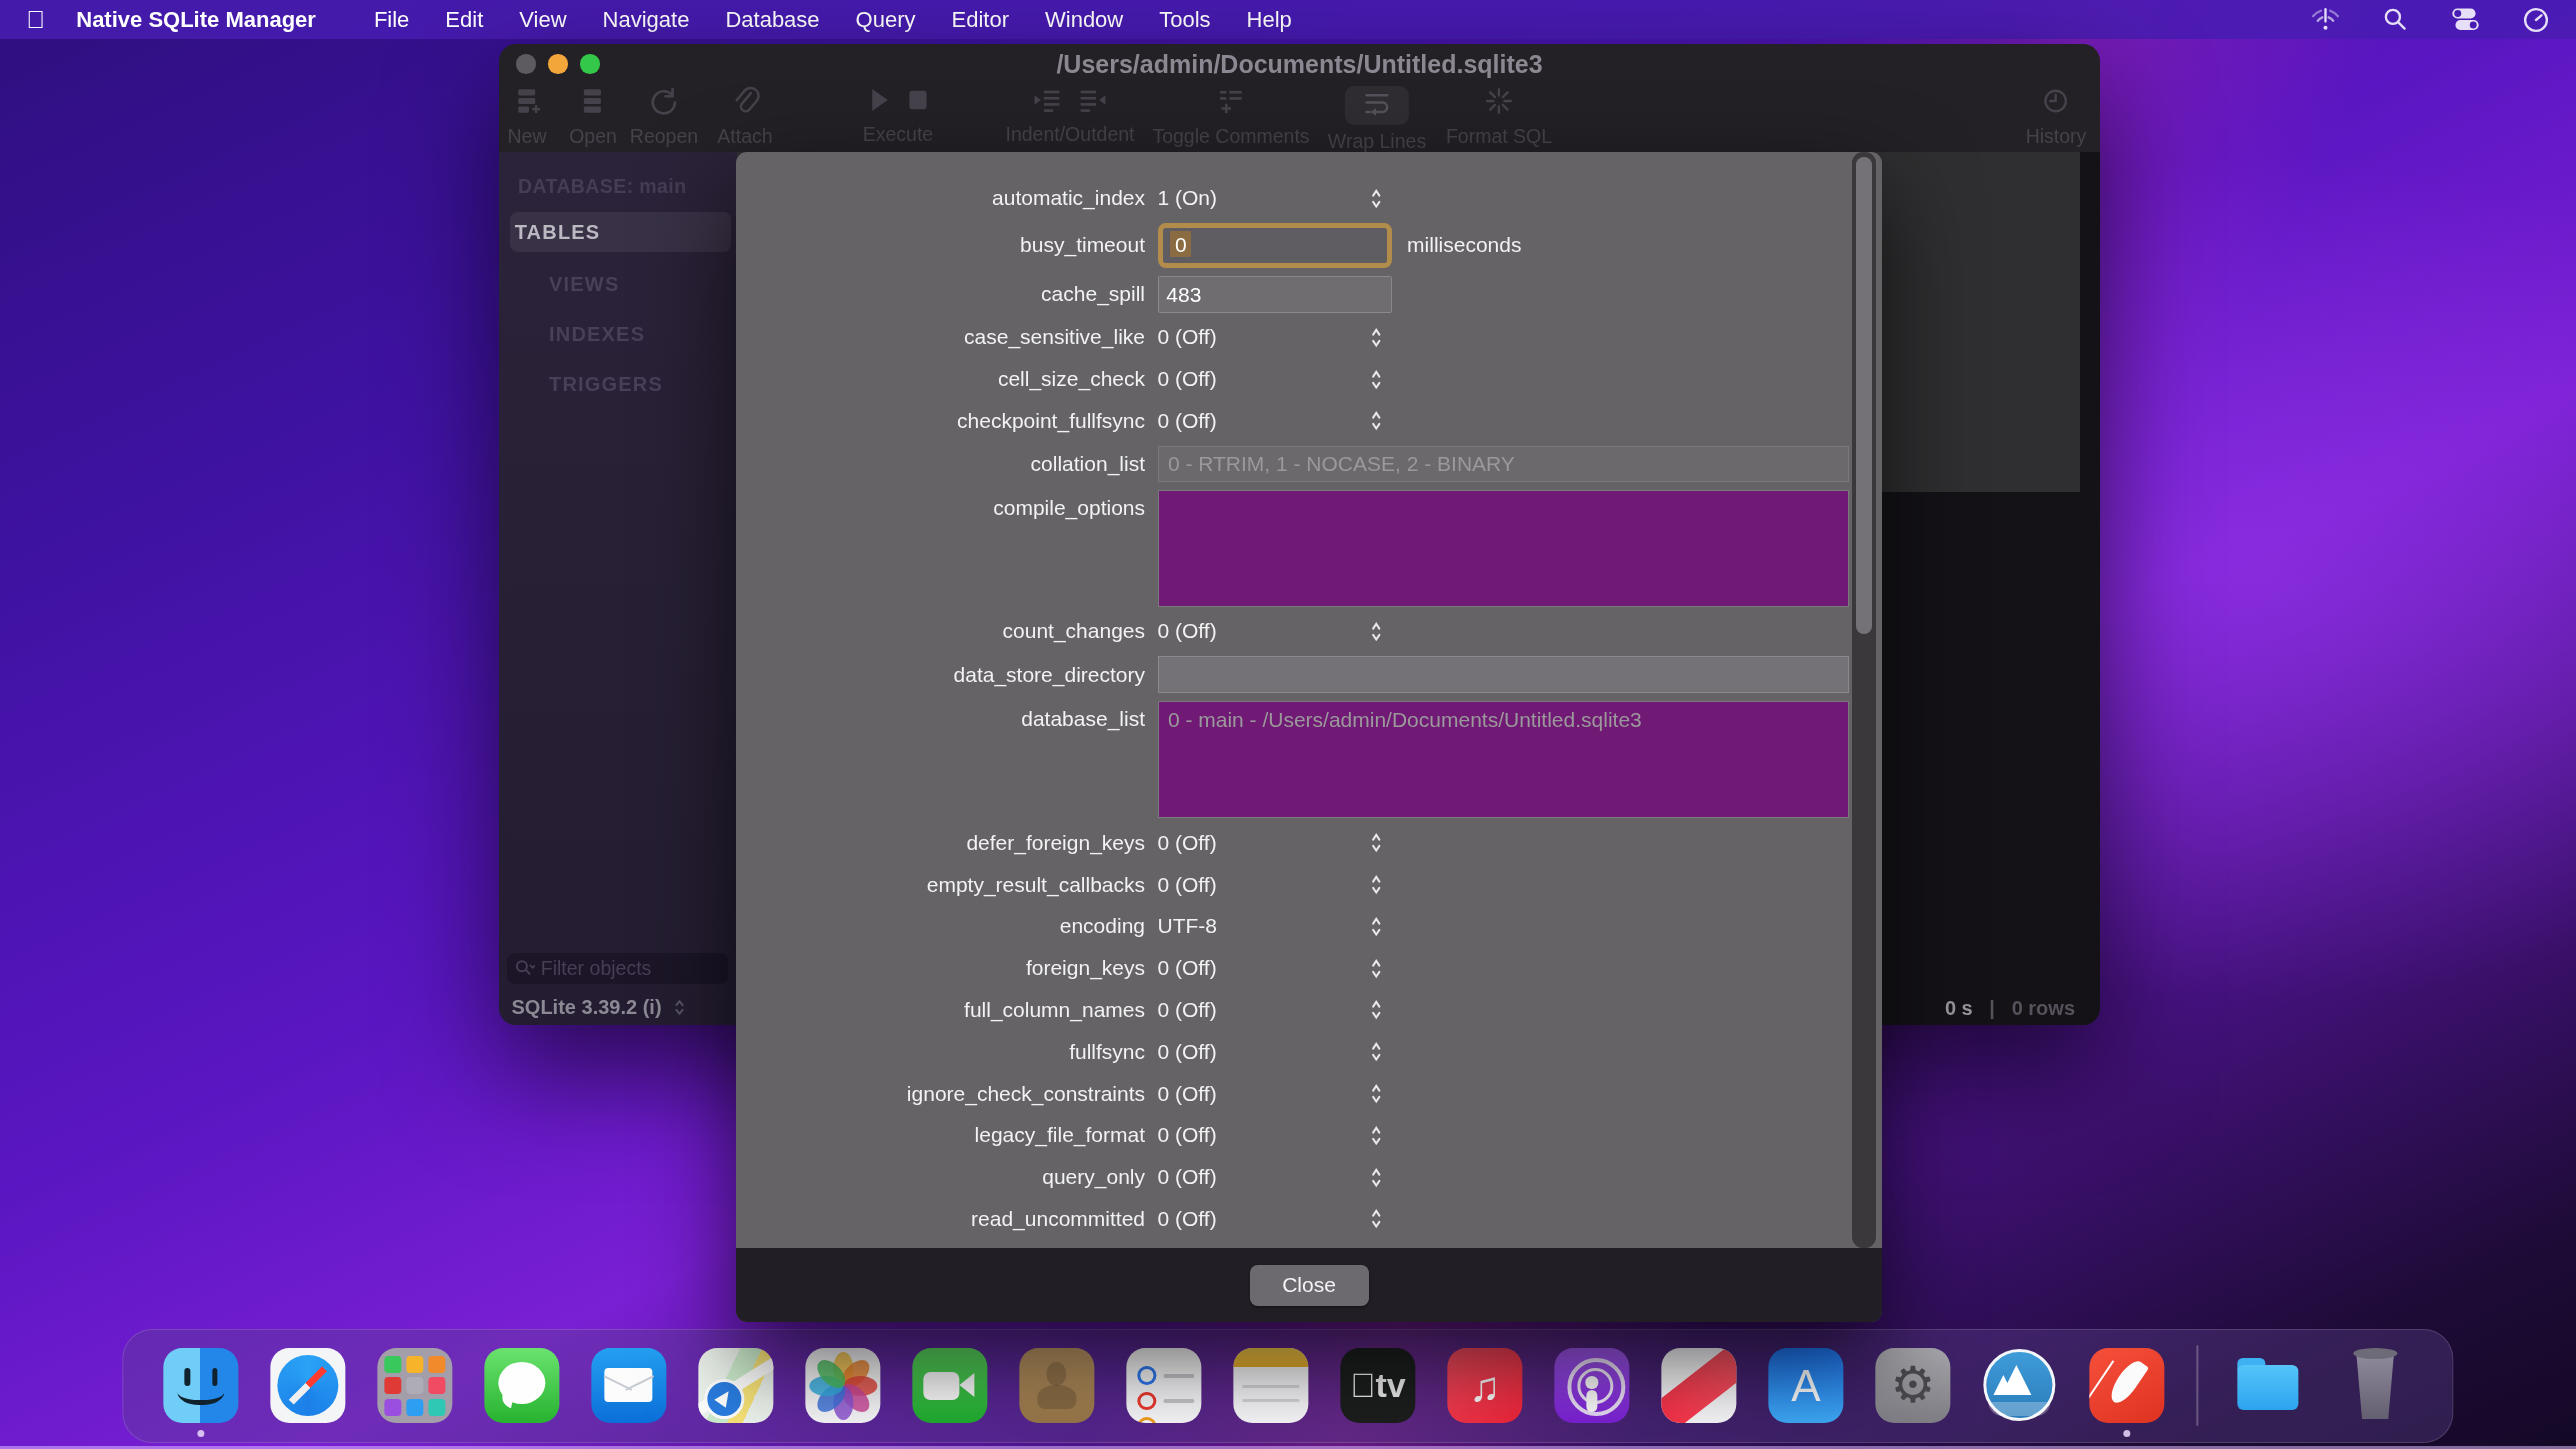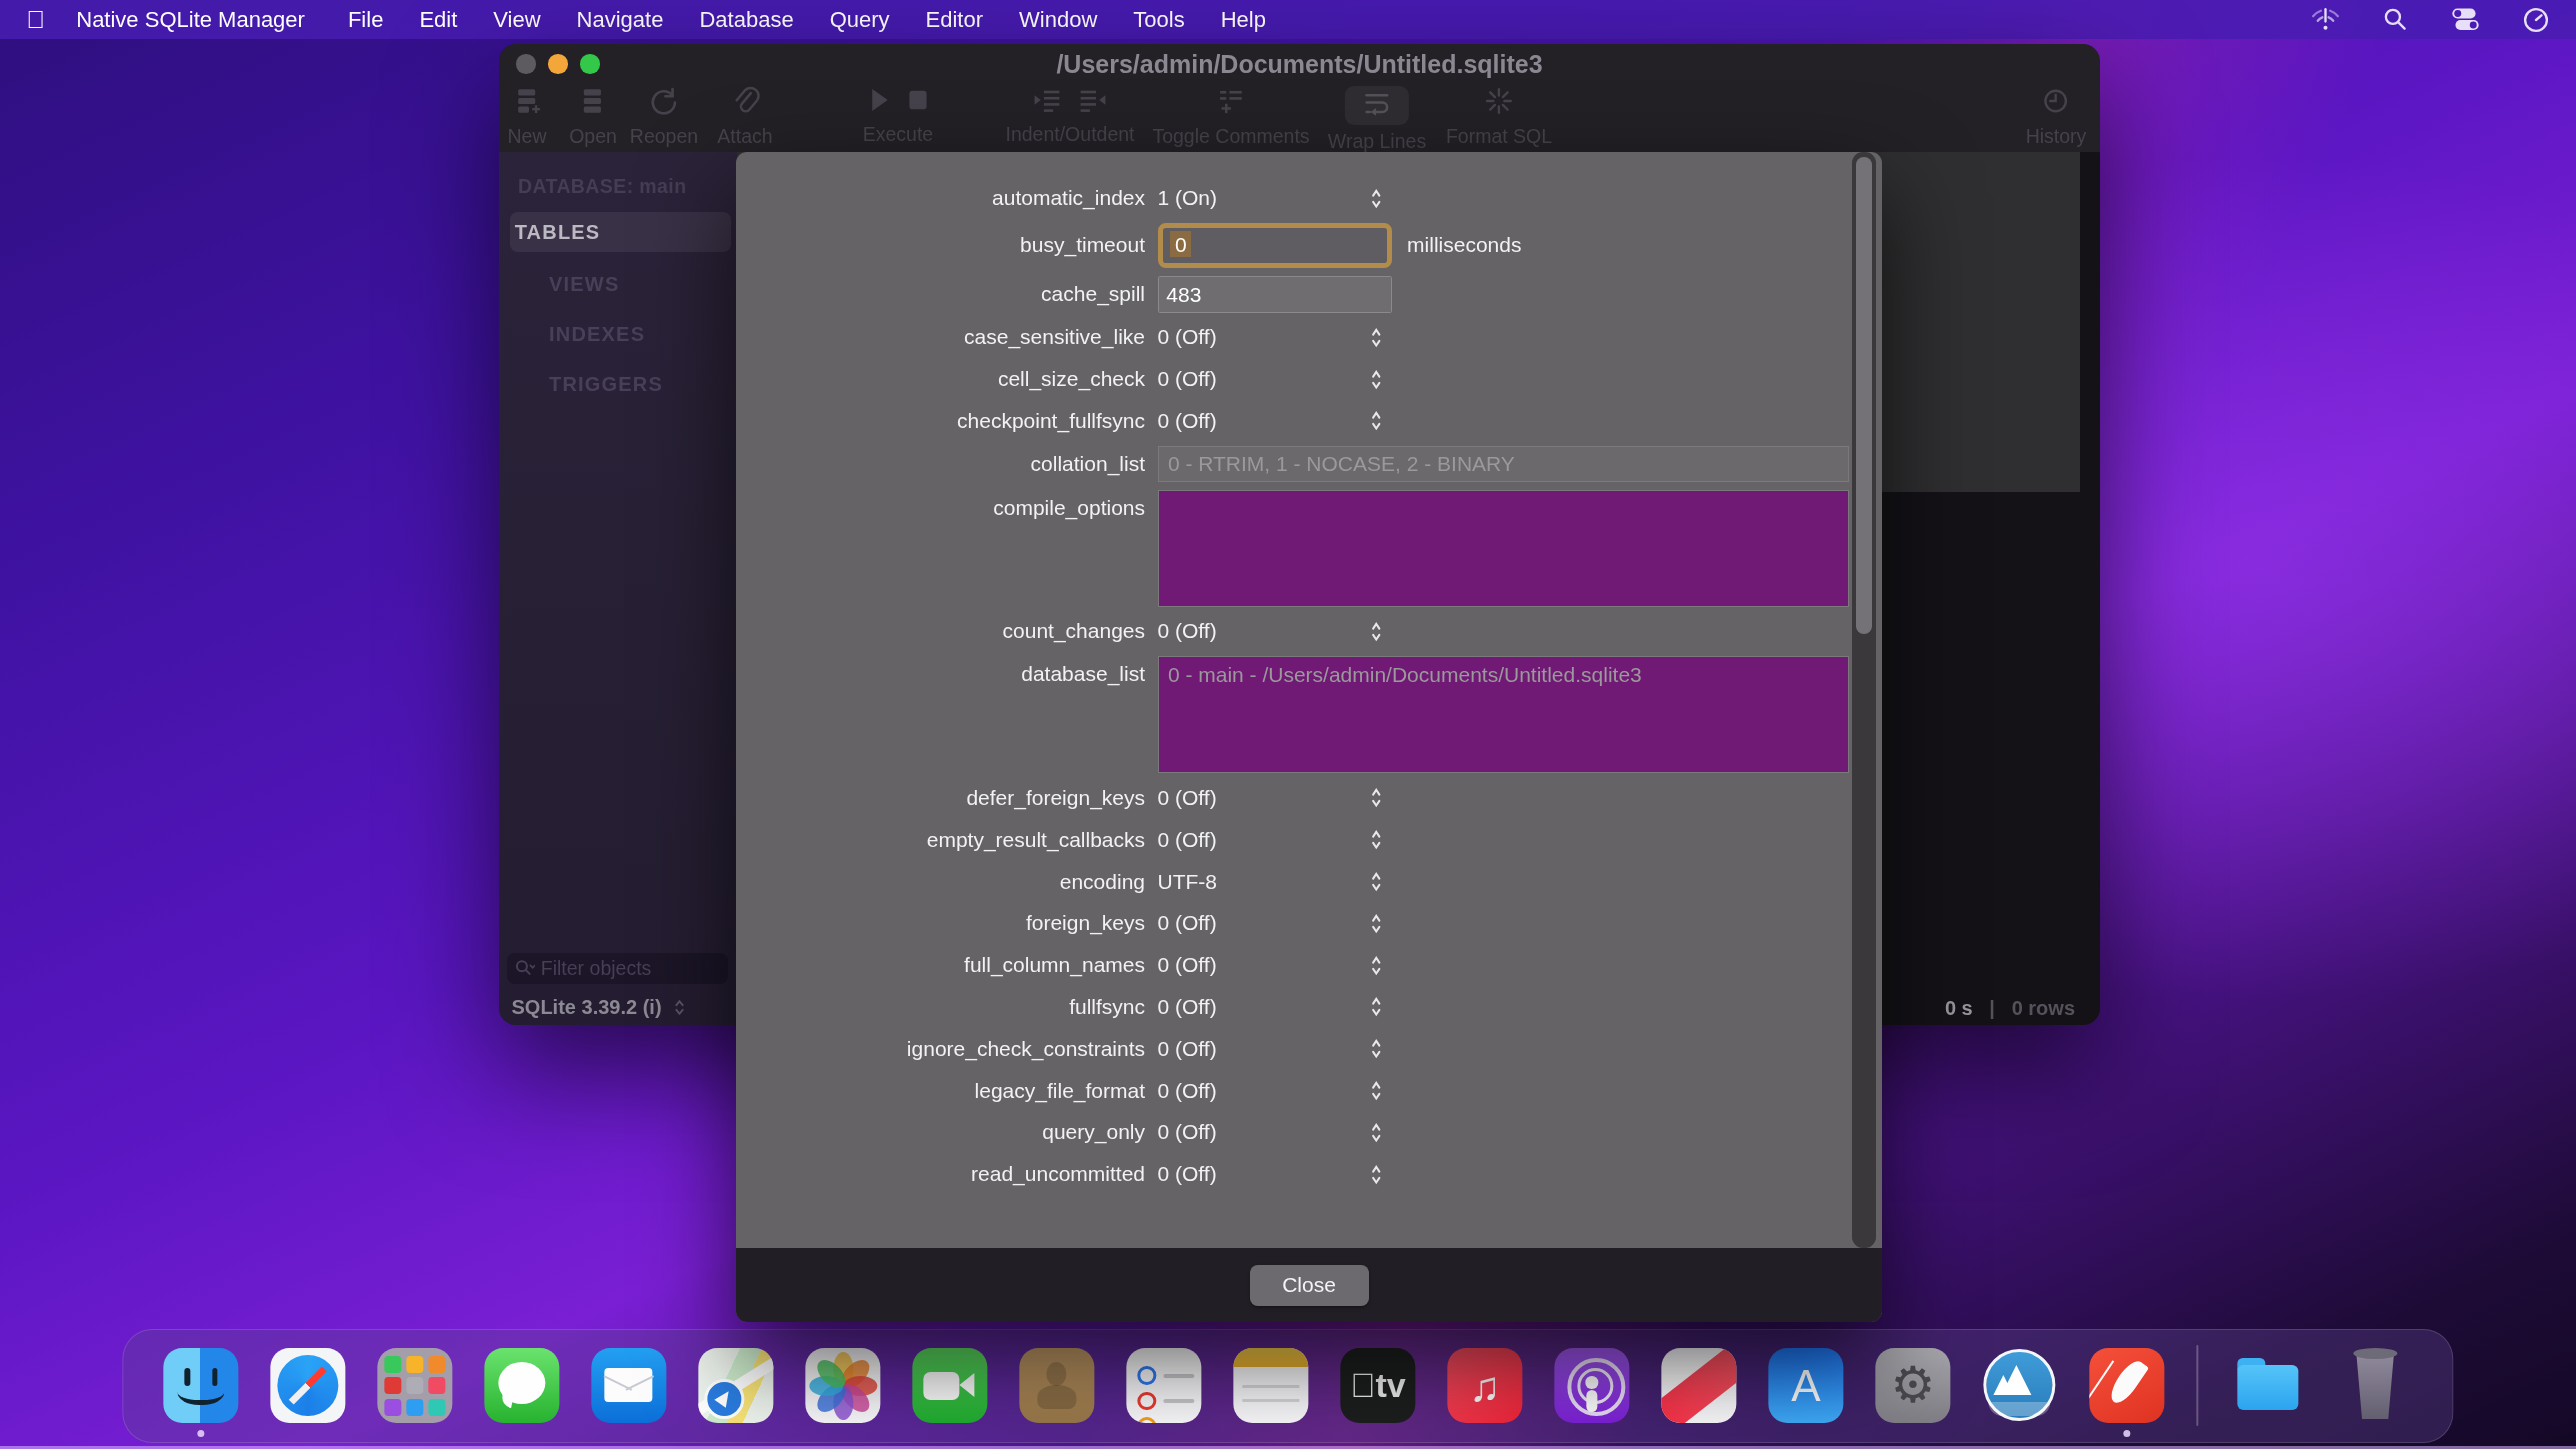--- a/index.html
+++ b/index.html
@@ -10,21 +10,21 @@
   .wallpaper{position:absolute;inset:0;
     background:
       radial-gradient(ellipse 1092px 702px at 88% 40%, rgba(150,55,235,.55), transparent 60%),
       linear-gradient(118deg, rgba(210,45,170,0) 55%, rgba(210,45,170,.28) 63%, rgba(120,20,120,0) 72%),
       linear-gradient(155deg,#2e0f7e 0%,#3f12a2 22%,#5a16c2 45%,#7a1fd4 60%,#45127f 76%,#1d0b36 92%,#140826 100%);}
   .bottom-edge{position:absolute;left:0;right:0;bottom:0;height:3.1px;background:rgba(220,190,255,.55);}
   
   .menubar{position:absolute;top:0;left:0;right:0;height:39px;background:rgba(72,28,178,.85);
     display:flex;align-items:center;padding:0 26.5px;color:#fff;font-size:22px;}
   .apple{font-size:25px;margin-right:31px;line-height:39px;}
-  .appname{font-weight:normal;margin-right:25px;}
+  .appname{font-weight:bold;margin-right:40px;}
   .mitem{padding:0 18px;line-height:39px;}
   .mstatus{margin-left:auto;display:flex;align-items:center;gap:41px;}
   .mstatus svg{display:block;}
   
   .window{position:absolute;left:499px;top:44px;width:1601px;height:981px;background:#232026;
     border-radius:17px;box-shadow:0 47px 109px rgba(0,0,0,.6);}
   .titlebar{position:absolute;top:0;left:0;right:0;height:37px;}
   .lights{position:absolute;left:17px;top:10px;display:flex;gap:12.5px;}
   .light{width:19.5px;height:19.5px;border-radius:50%;}
   .title{position:absolute;left:0;right:0;top:0;line-height:41px;text-align:center;
@@ -414,20 +414,24 @@
 
       <div class="row">
           <label class="pl">count_changes</label>
         <div class="ctl pop"><span>0 (Off)</span>
           <svg class="ud" width="12.5" height="23.4" viewBox="0 0 16 30" fill="none" stroke="#e8e7e9" stroke-width="2.6" stroke-linecap="round">
               <path d="M4 11 L8 5 L12 11"></path>
               <path d="M4 19 L8 25 L12 19"></path>
             </svg></div>
         </div>
 
+      <div class="row">
+          <label class="pl">data_store_directory</label>
+        <div class="ctl wide"><span></span></div>
+        </div>
 
       <div class="row top">
           <label class="pl">database_list</label>
         <div class="ctl ta"><span>0 - main - /Users/admin/Documents/Untitled.sqlite3</span></div>
         </div>
 
       <div class="row">
           <label class="pl">defer_foreign_keys</label>
         <div class="ctl pop"><span>0 (Off)</span>
           <svg class="ud" width="12.5" height="23.4" viewBox="0 0 16 30" fill="none" stroke="#e8e7e9" stroke-width="2.6" stroke-linecap="round">

